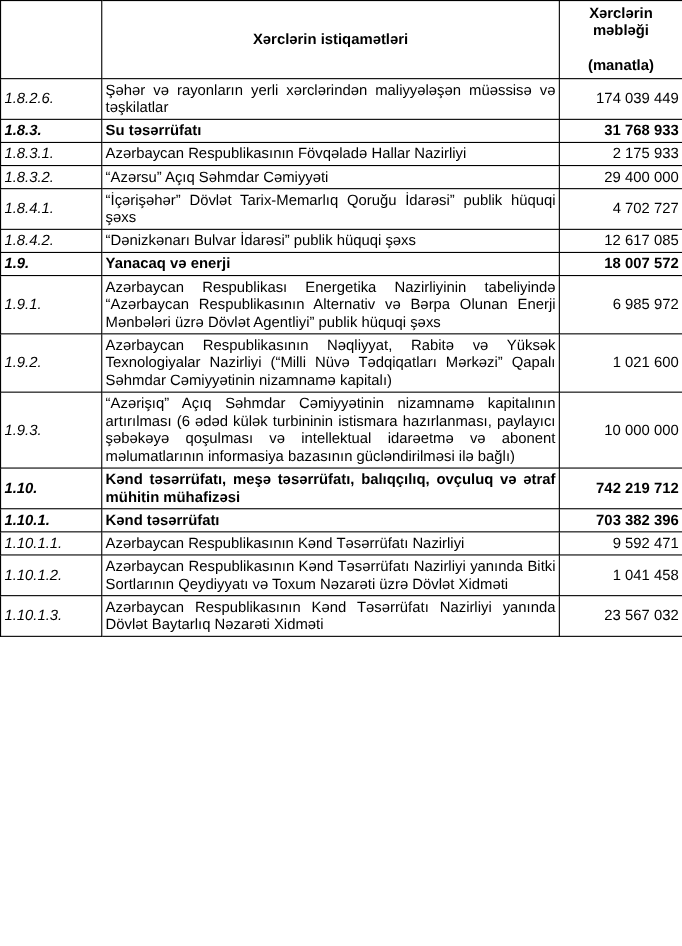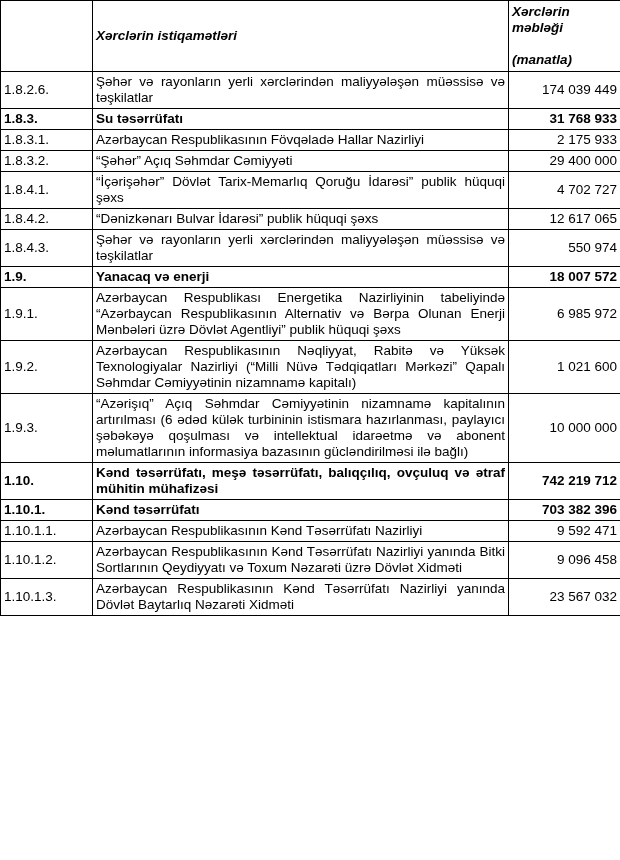--- a/index.html
+++ b/index.html
@@ -27,32 +27,32 @@
     vertical-align: middle;
     overflow: hidden;
     word-wrap: break-word;
   }
   col.col-code   { width: 92px; }
   col.col-desc   { width: 416px; }
   col.col-amount { width: 112px; }
 
   thead th {
     font-weight: bold;
-    text-align: left;
+    text-align: center;
     height: 66px;
     vertical-align: middle;
-    font-style: italic;
   }
   th.amount-header {
     white-space: pre-line;
     vertical-align: top;
   }
   td.code-cell {
     text-align: left;
     padding-left: 4px;
+    font-style: italic;
   }
   td.desc-cell {
     text-align: justify;
   }
   td.amount-cell {
     text-align: right;
   }
   tr.bold td {
     font-weight: bold;
     margin-left: 17px;
@@ -87,37 +87,32 @@
         <td class="desc-cell">Su təsərrüfatı</td>
         <td class="amount-cell">31 768 933</td>
       </tr>
       <tr>
         <td class="code-cell">1.8.3.1.</td>
         <td class="desc-cell">Azərbaycan Respublikasının Fövqəladə Hallar Nazirliyi</td>
         <td class="amount-cell">2 175 933</td>
       </tr>
       <tr>
         <td class="code-cell">1.8.3.2.</td>
-        <td class="desc-cell">“Şəhər” Açıq Səhmdar Cəmiyyəti</td>
+        <td class="desc-cell">“Azərsu” Açıq Səhmdar Cəmiyyəti</td>
         <td class="amount-cell">29 400 000</td>
       </tr>
       <tr>
         <td class="code-cell">1.8.4.1.</td>
         <td class="desc-cell">“İçərişəhər” Dövlət Tarix-Memarlıq Qoruğu İdarəsi” publik hüquqi şəxs</td>
         <td class="amount-cell">4 702 727</td>
       </tr>
       <tr>
         <td class="code-cell">1.8.4.2.</td>
         <td class="desc-cell">“Dənizkənarı Bulvar İdarəsi” publik hüquqi şəxs</td>
-        <td class="amount-cell">12 617 065</td>
-      </tr>
-      <tr>
-        <td class="code-cell">1.8.4.3.</td>
-        <td class="desc-cell">Şəhər və rayonların yerli xərclərindən maliyyələşən müəssisə və təşkilatlar</td>
-        <td class="amount-cell">550 974</td>
+        <td class="amount-cell">12 617 085</td>
       </tr>
       <tr class="bold">
         <td class="code-cell">1.9.</td>
         <td class="desc-cell">Yanacaq və enerji</td>
         <td class="amount-cell">18 007 572</td>
       </tr>
       <tr>
         <td class="code-cell">1.9.1.</td>
         <td class="desc-cell">Azərbaycan Respublikası Energetika Nazirliyinin tabeliyində “Azərbaycan Respublikasının Alternativ və Bərpa Olunan Enerji Mənbələri üzrə Dövlət Agentliyi” publik hüquqi şəxs</td>
         <td class="amount-cell">6 985 972</td>
@@ -143,21 +138,21 @@
         <td class="amount-cell">703 382 396</td>
       </tr>
       <tr>
         <td class="code-cell">1.10.1.1.</td>
         <td class="desc-cell">Azərbaycan Respublikasının Kənd Təsərrüfatı Nazirliyi</td>
         <td class="amount-cell">9 592 471</td>
       </tr>
       <tr>
         <td class="code-cell">1.10.1.2.</td>
         <td class="desc-cell">Azərbaycan Respublikasının Kənd Təsərrüfatı Nazirliyi yanında Bitki Sortlarının Qeydiyyatı və Toxum Nəzarəti üzrə Dövlət Xidməti</td>
-        <td class="amount-cell">9 096 458</td>
+        <td class="amount-cell">1 041 458</td>
       </tr>
       <tr>
         <td class="code-cell">1.10.1.3.</td>
         <td class="desc-cell">Azərbaycan Respublikasının Kənd Təsərrüfatı Nazirliyi yanında Dövlət Baytarlıq Nəzarəti Xidməti</td>
         <td class="amount-cell">23 567 032</td>
       </tr>
     </tbody>
 </table>
 
 </body></html>

